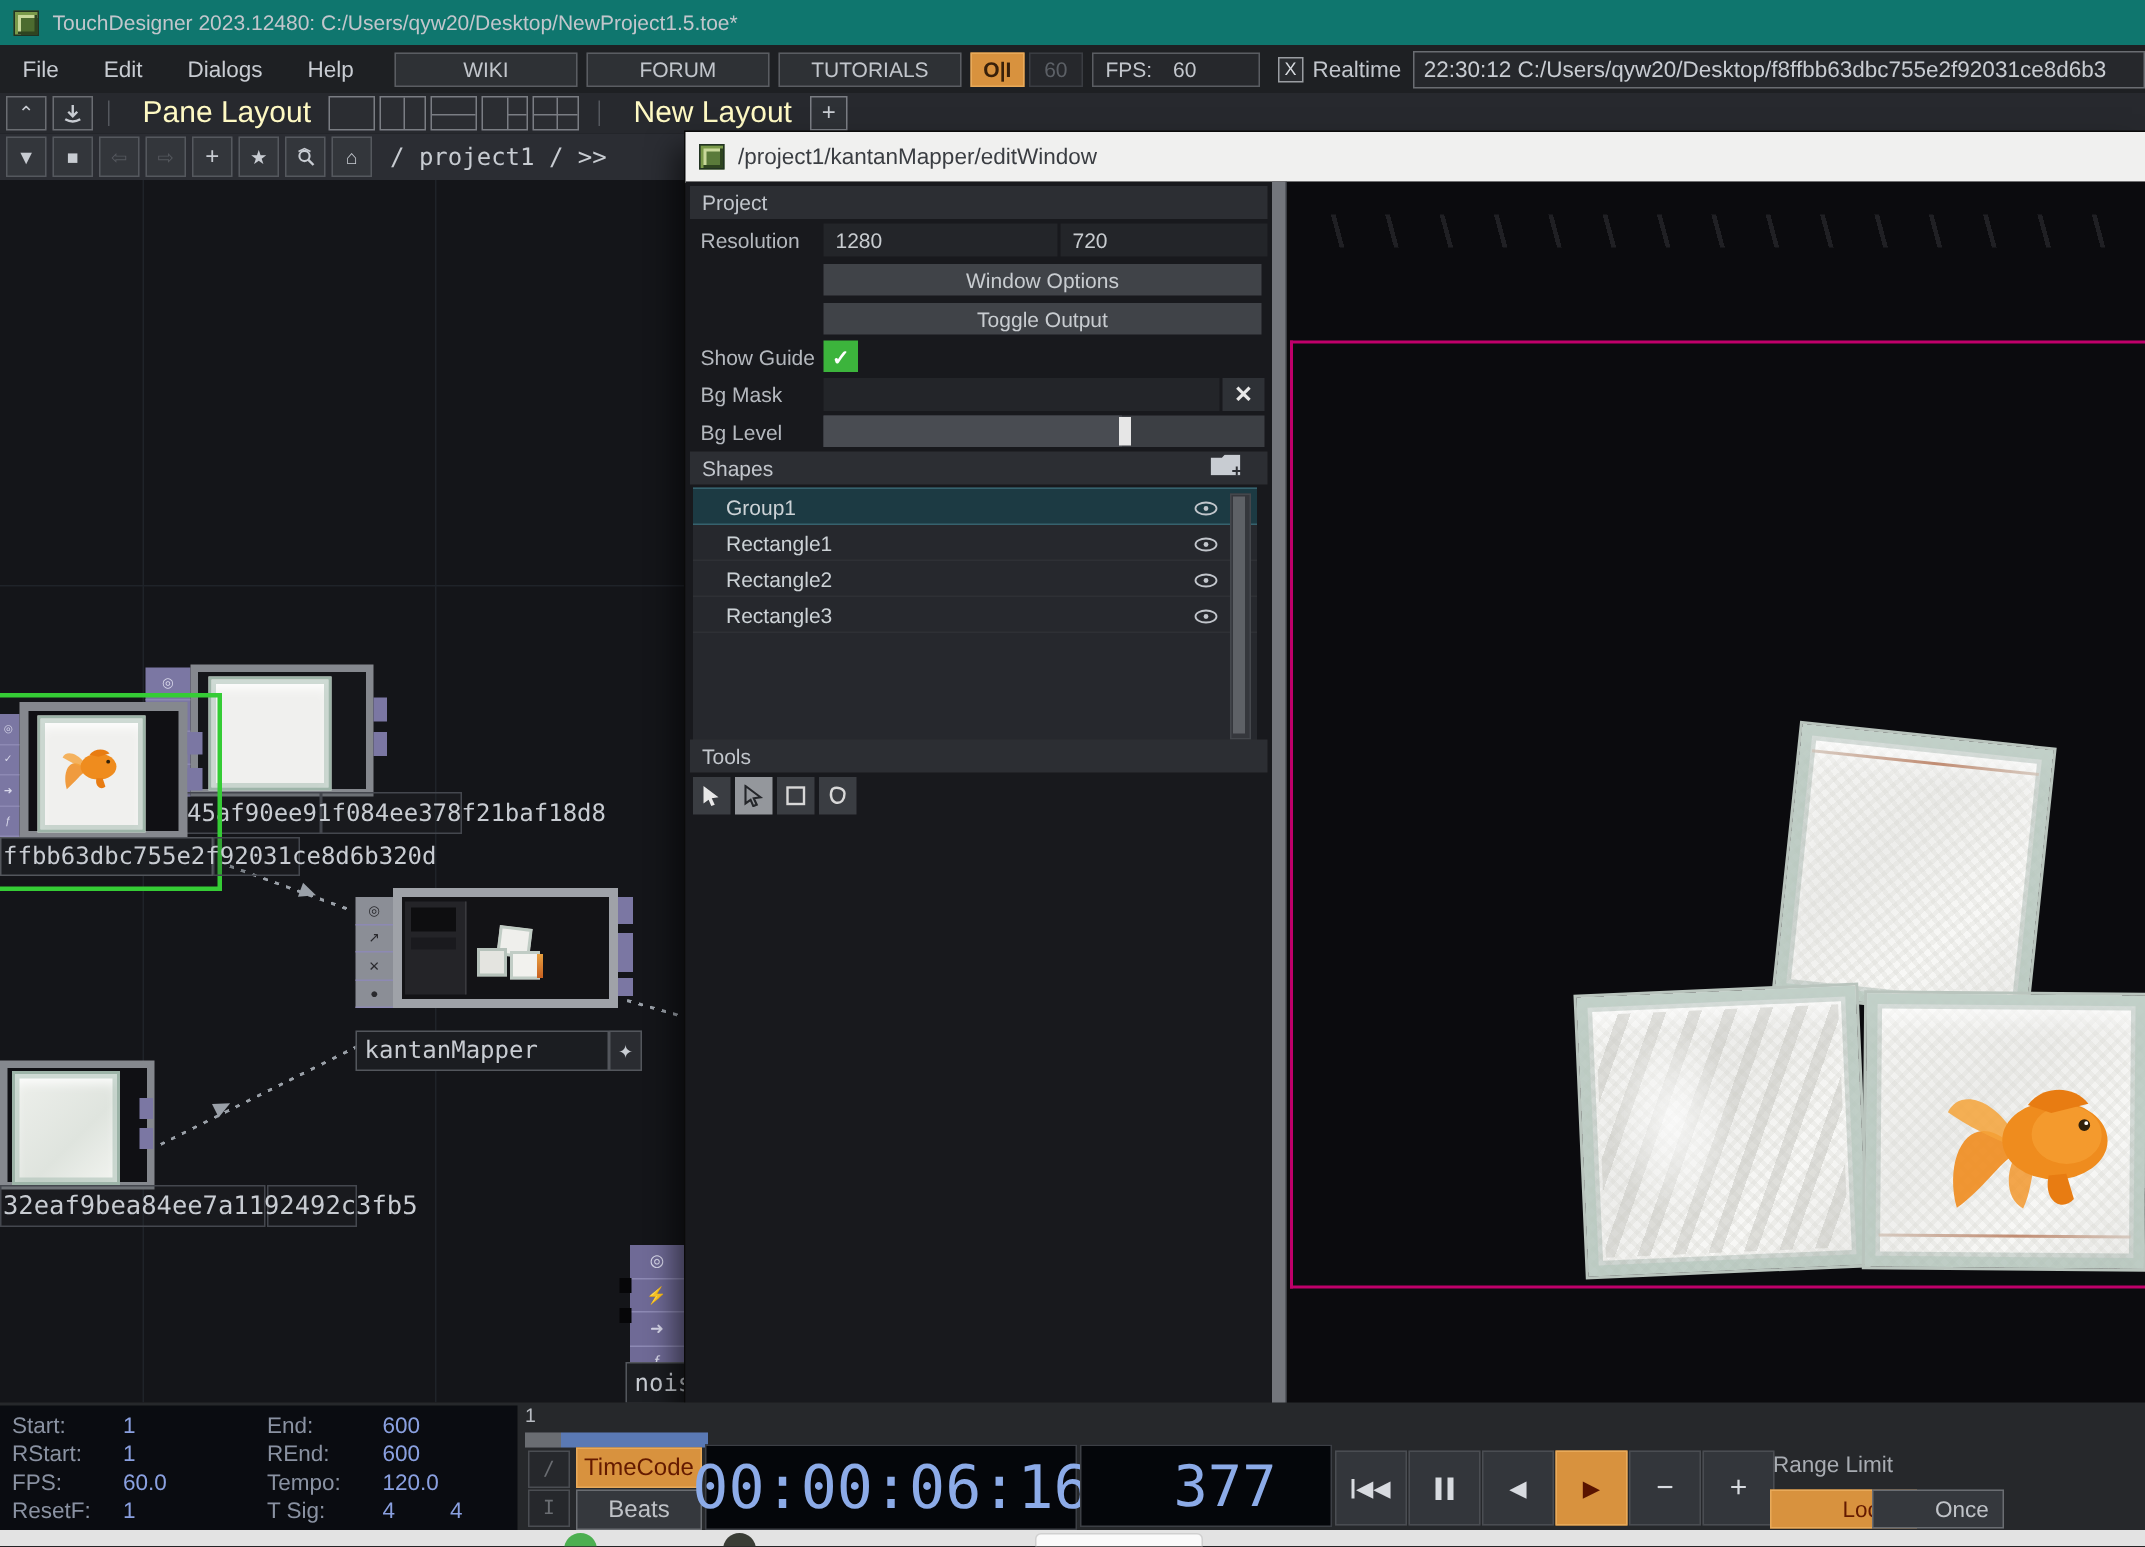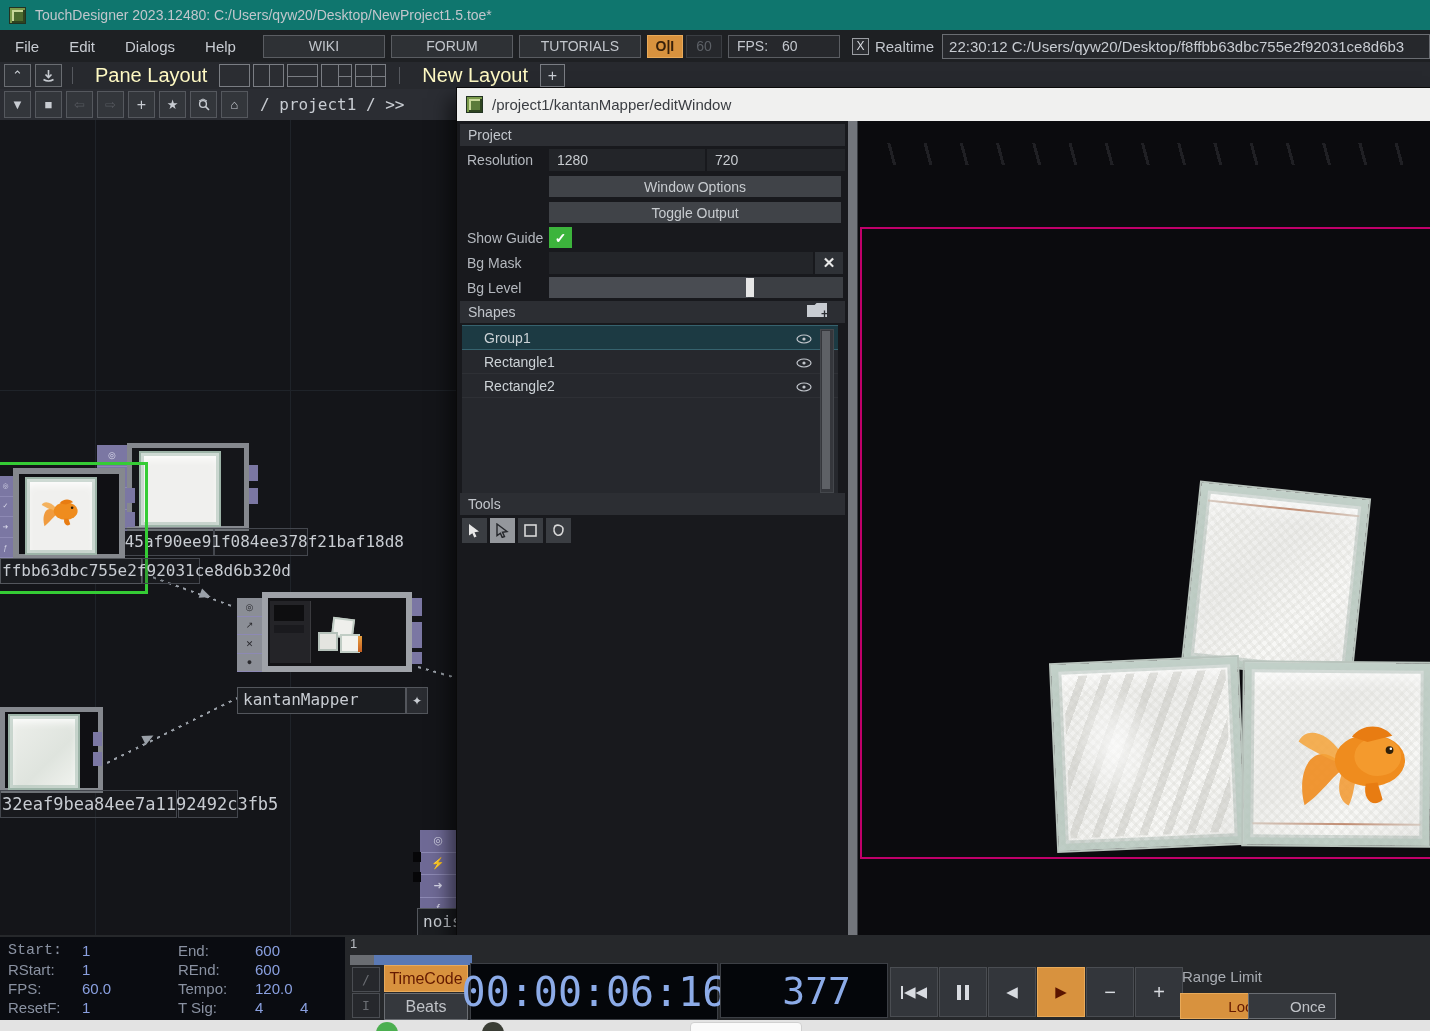--- a/index.html
+++ b/index.html
@@ -372,20 +372,29 @@
         </div>
         <div class="shaperow">
           <span class="lbl">Rectangle2</span>
           <span class="eye">
             <svg width="16" height="10" viewBox="0 0 16 10">
                 <ellipse cx="8" cy="5" rx="7" ry="4" stroke="#c2c6cc" stroke-width="1.2" fill="none"></ellipse>
                 <circle cx="8" cy="5" r="1.6" fill="#c2c6cc"></circle>
               </svg>
           </span>
         </div>
+        <div class="shaperow">
+          <span class="lbl">Rectangle3</span>
+          <span class="eye">
+            <svg width="16" height="10" viewBox="0 0 16 10">
+                <ellipse cx="8" cy="5" rx="7" ry="4" stroke="#c2c6cc" stroke-width="1.2" fill="none"></ellipse>
+                <circle cx="8" cy="5" r="1.6" fill="#c2c6cc"></circle>
+              </svg>
+          </span>
+        </div>
       </div>
       <div class="vscroll" style="left:363px;top:208px;height:162px;">
         <div class="vthumb" style="top:1px;height:158px;"></div>
       </div>
 
       <div class="sechdr" style="top:372px;">Tools</div>
       <div class="toolbtn" style="left:5px;top:397px;">
         <svg width="15" height="15" viewBox="0 0 15 15">
             <path d="M2,1 L12,8.5 L7.5,9.2 L9.5,13.5 L7.2,14.4 L5.4,10.2 L2,12.6 Z" fill="#e8e8e8"></path>
           </svg>
@@ -432,21 +441,21 @@
           <path d="M57,63 C54,76 64,82 70,75 L66,62 Z" fill="#e87c12"></path>
           <circle cx="75" cy="37" r="3" fill="#30200a"></circle>
           <circle cx="76" cy="36" r="1" fill="#fff"></circle>
         </svg>
       </div>
     </div>
   </div>
 
   <div class="abs timeline">
     <div class="tl-fields">
-      <span class="tl-lab" style="left:8px;top:5px;font-family:Liberation Mono, monospace;">Start:</span>
+      <span class="tl-lab" style="left:8px;top:5px;">Start:</span>
       <span class="tl-val" style="left:82px;top:5px;">1</span>
       <span class="tl-lab" style="left:8px;top:24px;">RStart:</span>
       <span class="tl-val" style="left:82px;top:24px;">1</span>
       <span class="tl-lab" style="left:8px;top:43px;">FPS:</span>
       <span class="tl-val" style="left:82px;top:43px;">60.0</span>
       <span class="tl-lab" style="left:8px;top:62px;">ResetF:</span>
       <span class="tl-val" style="left:82px;top:62px;">1</span>
       <span class="tl-lab" style="left:178px;top:5px;">End:</span>
       <span class="tl-val" style="left:255px;top:5px;">600</span>
       <span class="tl-lab" style="left:178px;top:24px;">REnd:</span>

